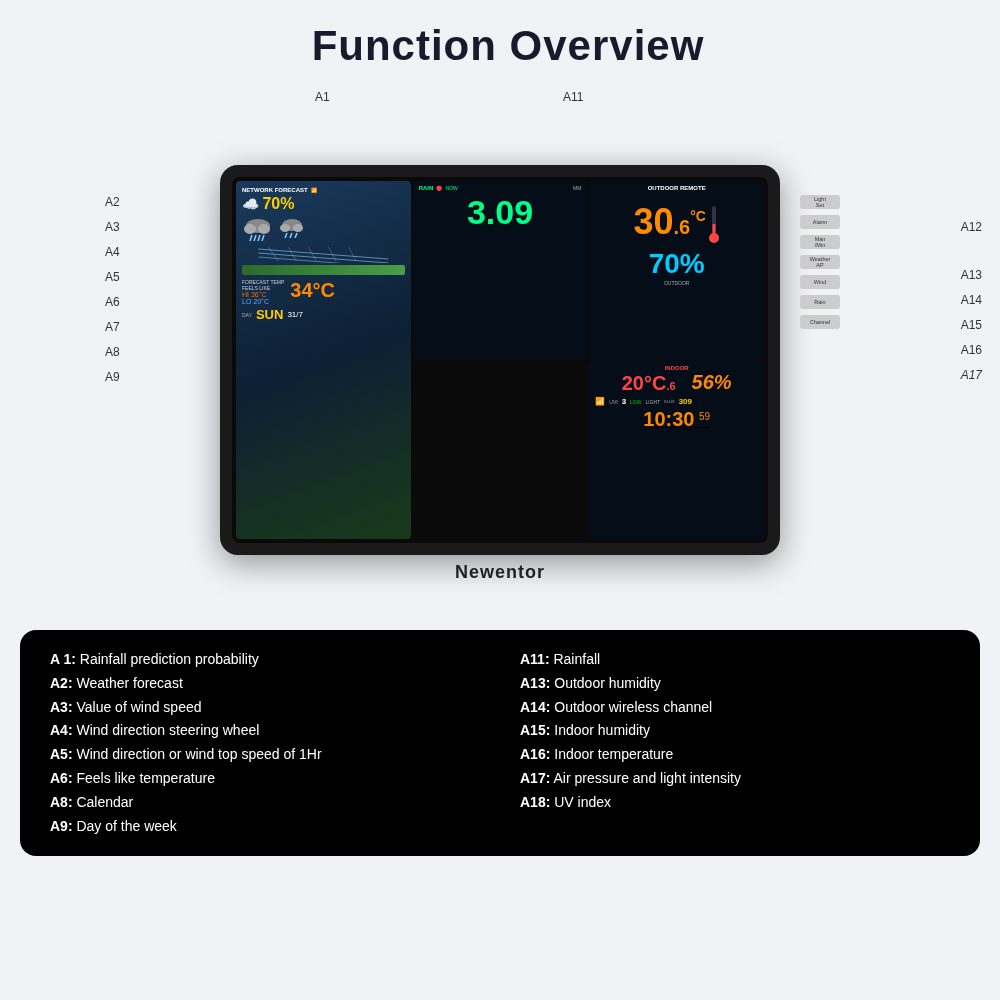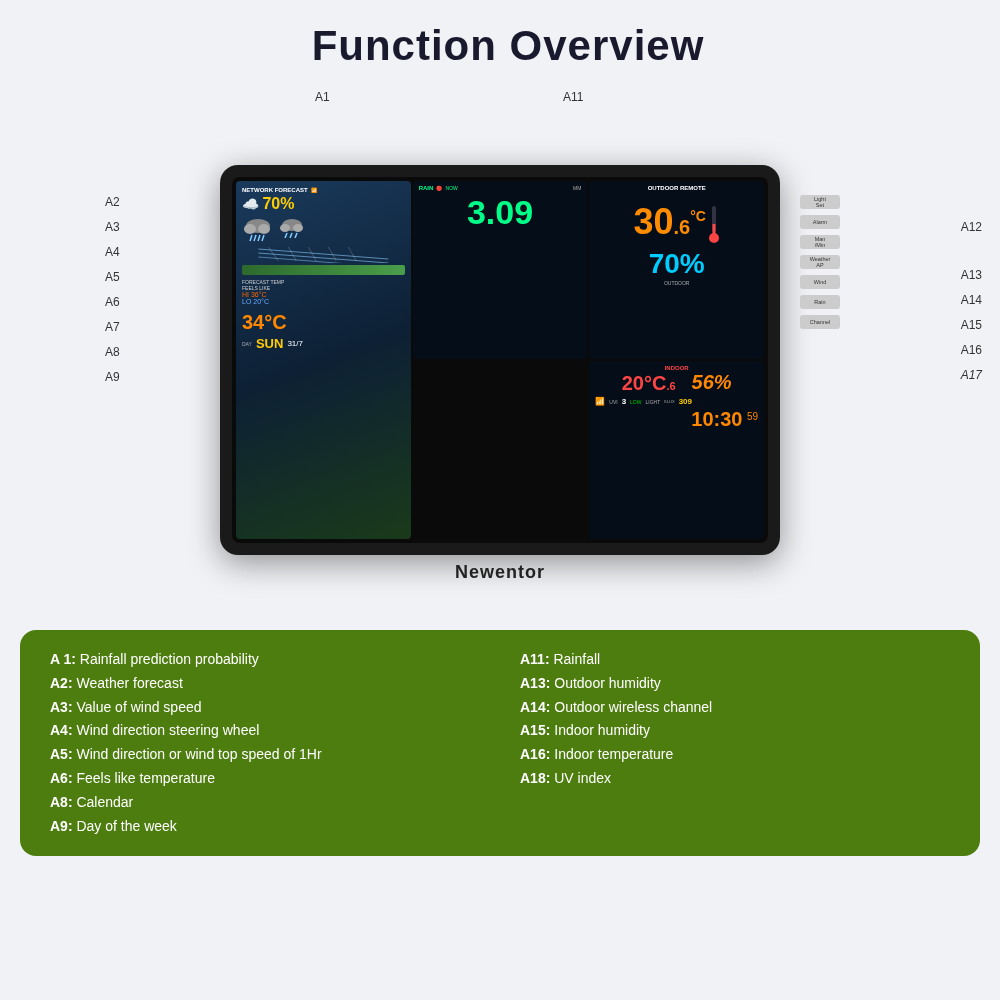--- a/index.html
+++ b/index.html
@@ -365,21 +365,21 @@
     }
 
     .device-btn-label {
       font-size: 5.5px;
       color: #333333;
       text-align: center;
     }
 
     
     .info-panel {
-      background: #4d7c0f;
+      background: #000000;
       border-radius: 16px;
       margin: 10px 20px 0 20px;
       padding: 18px 30px;
       display: grid;
       grid-template-columns: 1fr 1fr;
       gap: 4px 40px;
     }
 
     .info-item {
       font-size: 14px;
@@ -500,21 +500,21 @@
             <line x1="10" y1="2" x2="20" y2="16" stroke="#ffffff" stroke-width="0.5" opacity="0.4"></line>
             <line x1="30" y1="2" x2="38" y2="16" stroke="#ffffff" stroke-width="0.5" opacity="0.4"></line>
             <line x1="50" y1="2" x2="58" y2="16" stroke="#ffffff" stroke-width="0.5" opacity="0.4"></line>
             <line x1="70" y1="2" x2="78" y2="16" stroke="#ffffff" stroke-width="0.5" opacity="0.4"></line>
             <line x1="90" y1="2" x2="98" y2="16" stroke="#ffffff" stroke-width="0.5" opacity="0.4"></line>
           </svg>
         </div>
 
         <div class="green-strip" style="height:10px; margin:2px 0;"></div>
 
-        <div style="display:flex; align-items:flex-start; gap:6px; margin-top:4px;flex-direction:column;">
+        <div style="display:flex; align-items:flex-start; gap:6px; margin-top:4px;">
           <div class="forecast-temp-block">
             <div style="font-size:5px; color:#cccccc;">FORECAST TEMP</div>
             <div style="font-size:5px; color:#cccccc;">FEELS LIKE</div>
             <div class="hi">HI <span>36°C</span></div>
             <div class="lo">LO <span>20°C</span></div>
           </div>
           <div class="feels-like-val">34°C</div>
         </div>
 
         <div class="day-row">
@@ -568,21 +568,21 @@
         <div class="uvi-row">
           <span style="font-size:8px; color:#aaa;">📶</span>
           <span class="uvi-label">UVI</span>
           <span class="uvi-val">3</span>
           <span class="uvi-low">LOW</span>
           <span class="light-label">LIGHT</span>
           <span class="klux">KLUX</span>
           <span class="light-val">309</span>
         </div>
 
-        <div style="text-align:right; margin-top:2px;">
+        <div style="text-align:center; margin-top:2px;text-decoration:underline;">
           <span style="color:#ff8800; font-size:20px; font-weight:bold;">10:30</span>
           <span style="color:#ff8800; font-size:10px; vertical-align:super;">59</span>
         </div>
       </div>
     </div>
 
     <div class="device-brand">Newentor</div>
   </div>
 </div>
 
@@ -596,15 +596,16 @@
       <div class="info-item"><span class="label-id">A6:</span> Feels like temperature</div>
       <div class="info-item"><span class="label-id">A8:</span> Calendar</div>
       <div class="info-item"><span class="label-id">A9:</span> Day of the week</div>
     </div>
     <div>
       <div class="info-item"><span class="label-id">A11:</span> Rainfall</div>
       <div class="info-item"><span class="label-id">A13:</span> Outdoor humidity</div>
       <div class="info-item"><span class="label-id">A14:</span> Outdoor wireless channel</div>
       <div class="info-item"><span class="label-id">A15:</span> Indoor humidity</div>
       <div class="info-item"><span class="label-id">A16:</span> Indoor temperature</div>
+      <div class="info-item"><span class="label-id">A17:</span> Air pressure and light intensity</div>
       <div class="info-item"><span class="label-id">A18:</span> UV index</div>
     </div>
   </div>
 
 </body></html>

